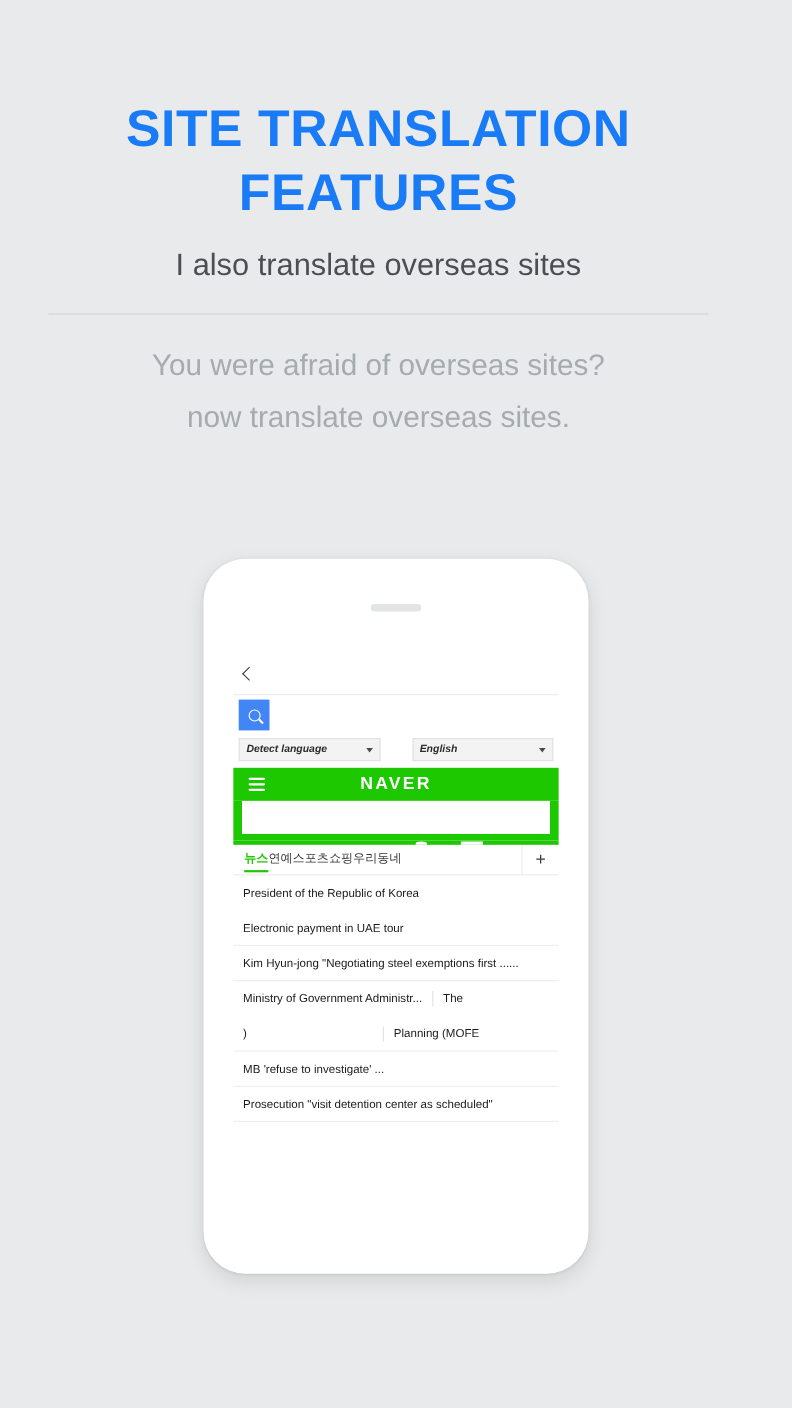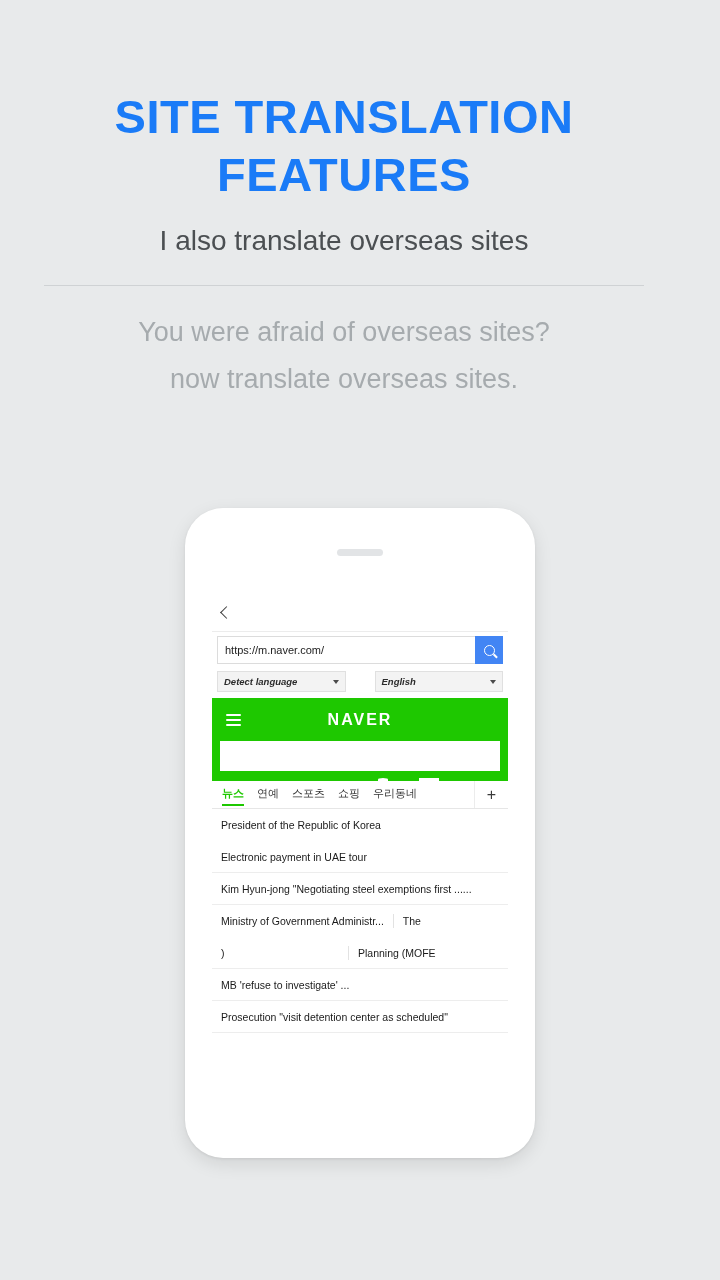--- a/index.html
+++ b/index.html
@@ -243,21 +243,21 @@
   .caret {
     width: 0; height: 0;
     border-left: 3.5px solid transparent;
     border-right: 3.5px solid transparent;
     border-top: 4.5px solid #4a4a4a;
   }
 
   
   .naver-head {
     background: #1ec800;
-    height: 43px;
+    height: 30px;
     display: flex;
     align-items: center;
     position: relative;
   }
   .hamburger {
     position: absolute;
     left: 14px;
     width: 15px;
   }
   .hamburger i {
@@ -306,21 +306,20 @@
     display: flex;
     align-items: stretch;
     height: 27px;
     background: #ffffff;
     border-bottom: 1px solid #e6e6e6;
   }
   .tabs-scroll {
     flex: 1;
     display: flex;
     align-items: center;
-    gap: 13px;
     padding-left: 10px;
   }
   .tab {
     font-size: 11px;
     color: #343434;
     padding-bottom: 2px;
     position: relative;
     white-space: nowrap;
   }
   .tab.active {
@@ -394,21 +393,20 @@
   <div class="screen">
 
 
     <div class="toolbar">
       <div class="back-arrow">
         <span></span>
       </div>
     </div>
 
     <div class="url-row">
-      <div class="url-input" placeholder="Enter web URL">https://m.naver.com/</div>
       <div class="url-go">
         <span class="mag"></span>
       </div>
     </div>
 
     <div class="lang-row">
       <div class="lang-select">
         <span>Detect language</span>
         <span class="caret"></span>
       </div>

